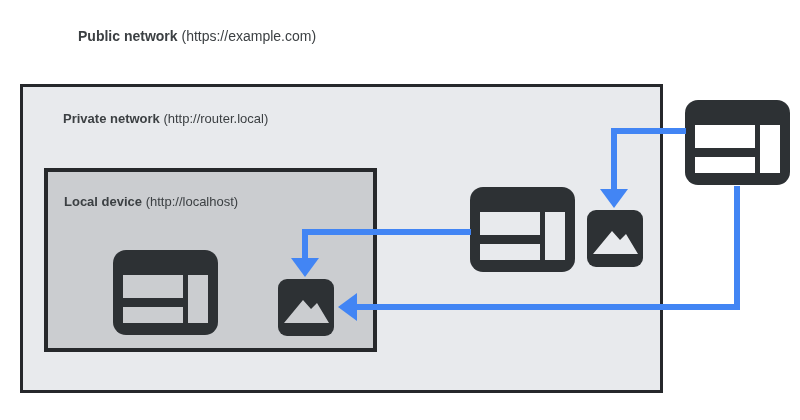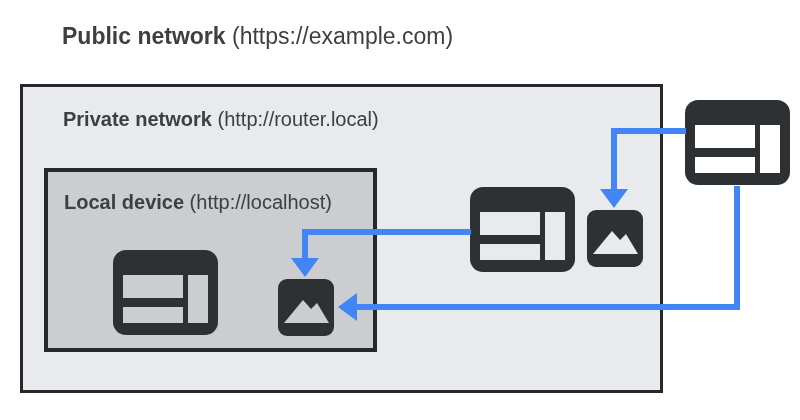--- a/index.html
+++ b/index.html
@@ -6,28 +6,28 @@
   .canvas {
     position: relative;
     width: 800px;
     height: 420px;
     background: var(--page-bg, #ffffff);
     font-family: "Liberation Sans", sans-serif;
     overflow: hidden;
   }
   .zone-label {
     position: absolute;
-    font-size: 20px;
+    font-size: 13px;
     line-height: 24px;
     color: var(--text, #3c4043);
     white-space: nowrap;
   }
   .zone-label .bold { font-weight: 700; }
   .zone-label .rest { font-weight: 400; }
-  #public-title { left: 62px; top: 24px; font-size: 23px; }
+  #public-title { left: 78px; top: 24px; font-size: 14px; }
   .box { position: absolute; box-sizing: border-box; }
   #private-box {
     left: 20px; top: 84px; width: 643px; height: 309px;
     background: var(--private-bg, #e8eaed);
     border: 3px solid var(--border, #26282b);
   }
   #private-title { left: 40px; top: 20px; }
   #local-box {
     left: 21px; top: 81px; width: 333px; height: 184px;
     background: var(--local-bg, #cbcdd0);

